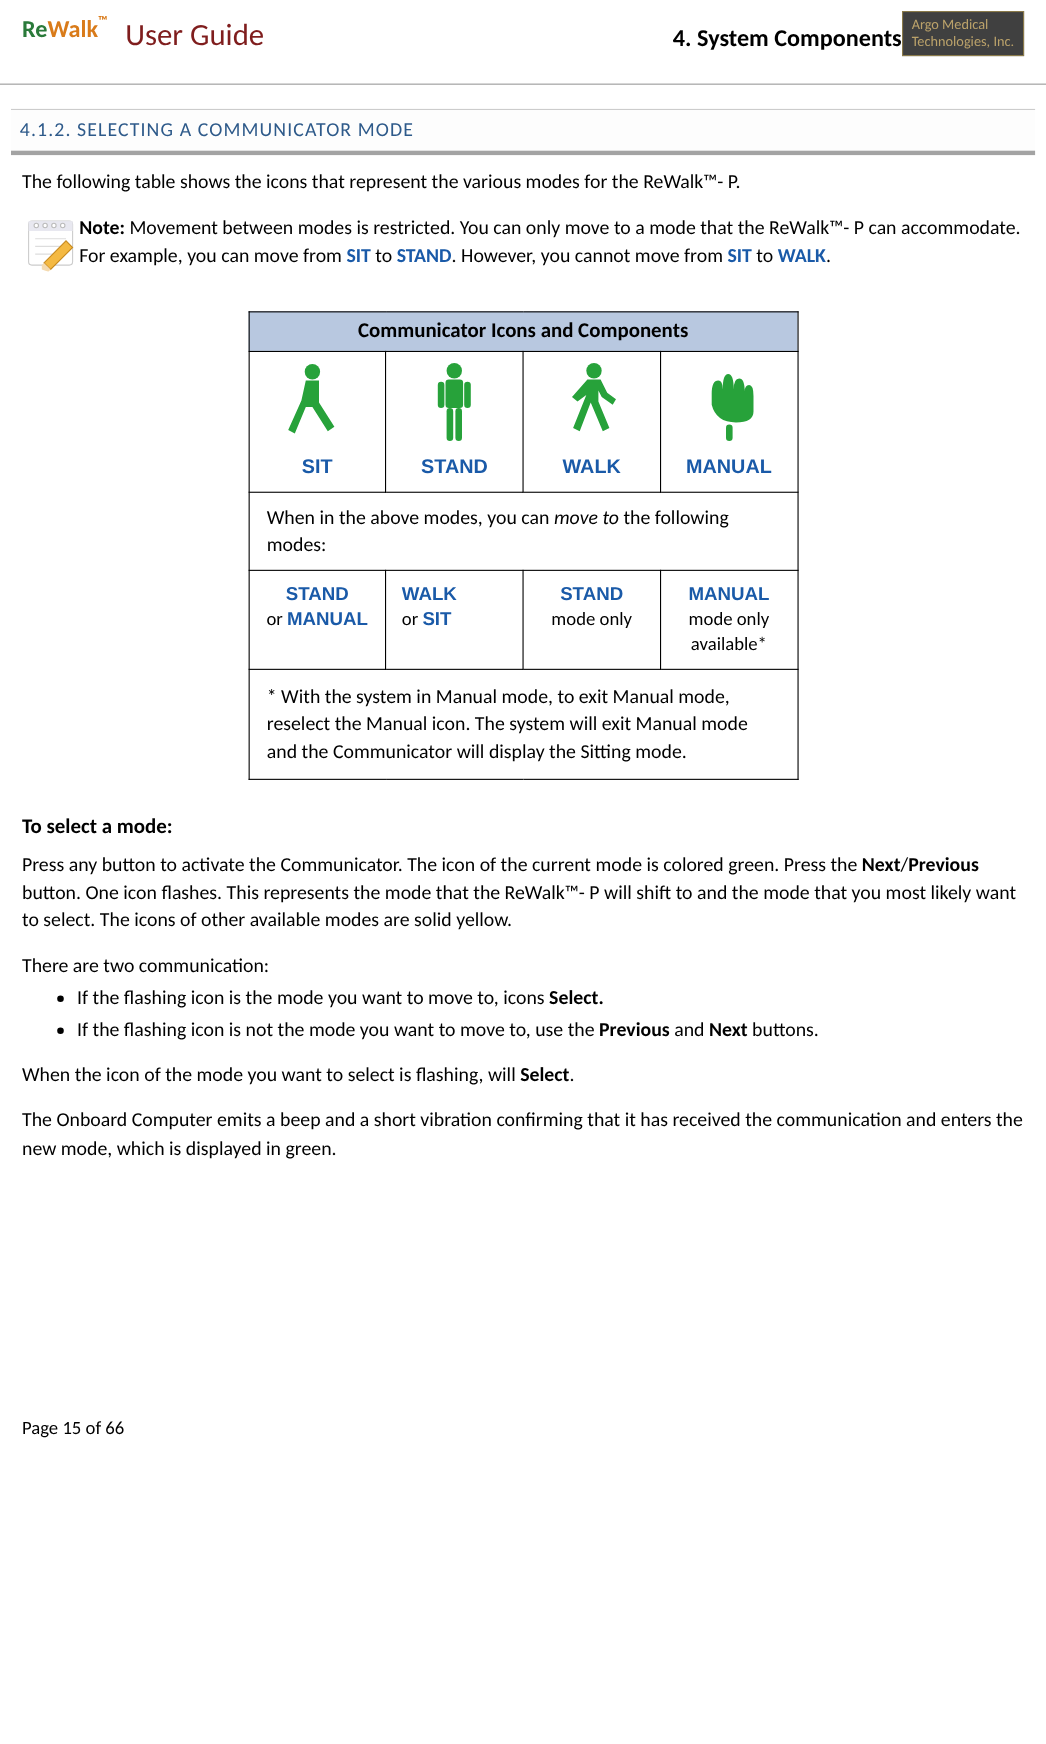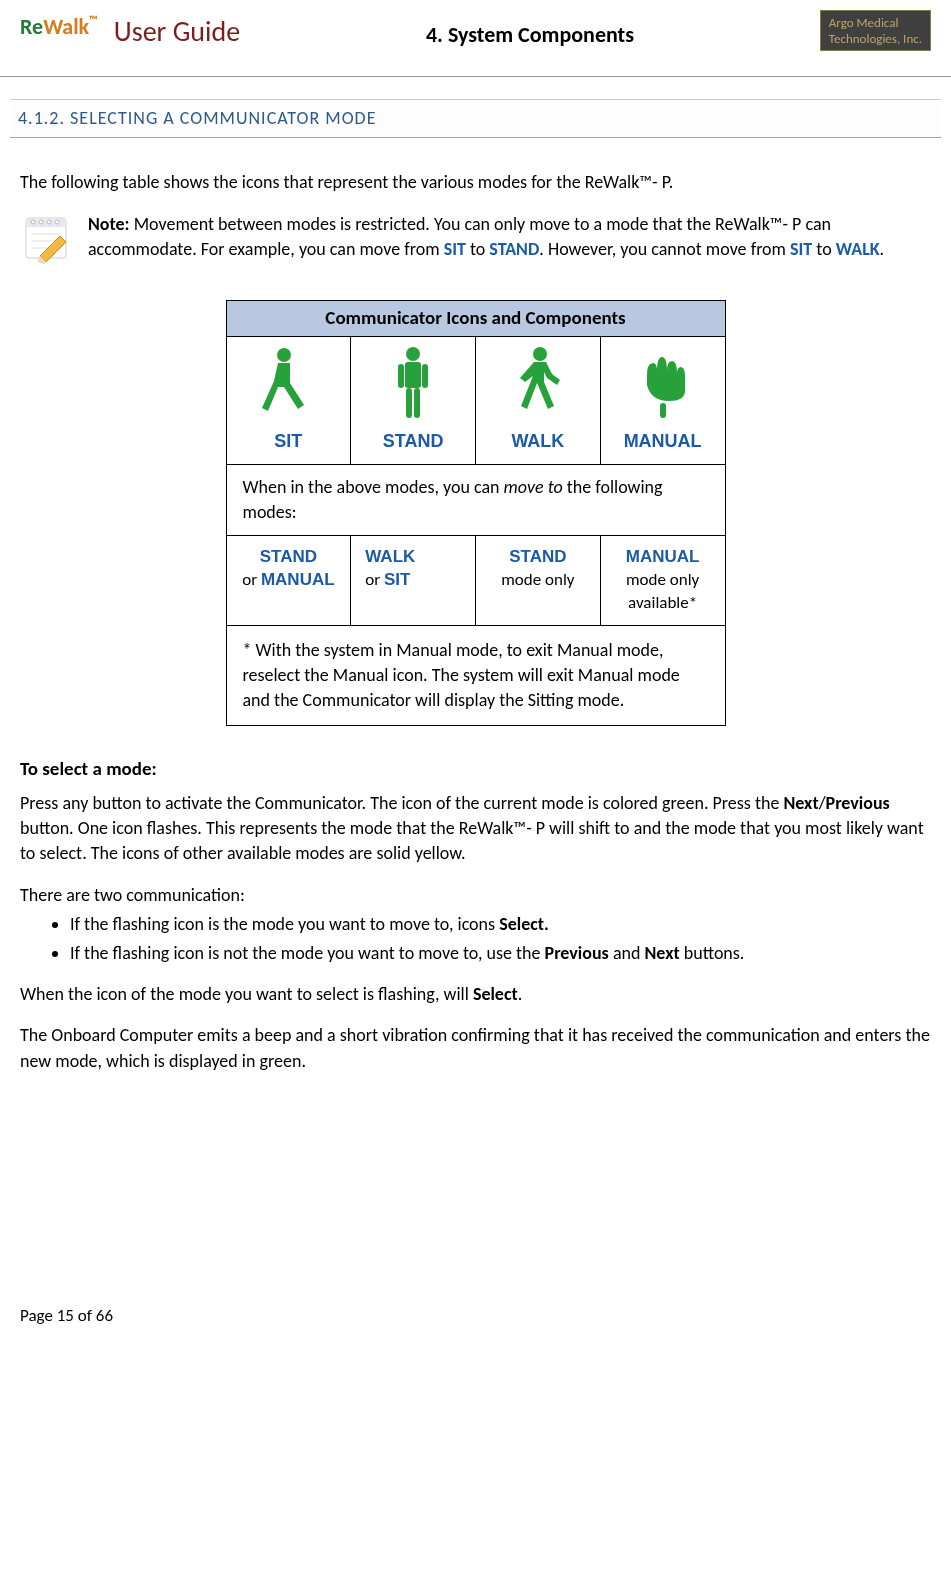--- a/index.html
+++ b/index.html
@@ -4,26 +4,26 @@
   <style>
     * { box-sizing: border-box; margin: 0; padding: 0; }
     body { font-family: Calibri, Arial, sans-serif; font-size: 18px; line-height: 1.4; color: #000; background: #fff; width: 951px; margin: 0 auto; padding: 10px 20px 30px; }
     .header { display: flex; align-items: flex-end; justify-content: space-between; margin-bottom: 25px; }
     .logo-block { display: flex; }
     .logo { font-size: 22px; font-weight: bold; }
     .logo .re { color: #2a7a3a; }
     .logo .walk { color: #d97b1a; }
     .logo .tm { color: #d97b1a; font-size: 12px; vertical-align: top; }
     .ug { font-size: 28px; color: #7f1d1d; margin-left: 16px; }
-    .section-title { font-size: 22px; font-weight: bold; text-align: center; flex: 1; }
+    .section-title { font-size: 22px; font-weight: bold; text-align: right; flex: 1; }
     .company-box { background: #404040; border: 1px solid #8a7a4a; color: #bba26a; font-size: 13px; padding: 4px 8px; text-align: left; line-height: 1.2; }
     .header-rule { border: none; border-top: 1px solid #999; margin: 10px -20px 22px; }
-    .subsection { color: #2e5a8a; font-size: 18px; letter-spacing: 1px; font-weight: 500; border-top: 1px solid #ccc; border-bottom: 1px solid #a3a3a3; background: #fdfdfd; padding: 6px 8px; margin: 0 -10px 32px; }
+    .subsection { color: #2e5a8a; font-size: 18px; letter-spacing: 1px; font-weight: 500; border-top: 1px solid #ccc; border-bottom: 4px solid #a3a3a3; background: #fdfdfd; padding: 6px 8px; margin: 0 -10px 12px; }
     p { margin-bottom: 16px; }
-    .note-row { display: flex; gap: 16px; margin-bottom: 22px; }
+    .note-row { display: flex; margin-bottom: 22px; }
     .note-icon { width: 52px; height: 52px; flex-shrink: 0; }
     .note-text { flex: 1; }
     .emph-link { color: #1a5aa8; font-weight: bold; }
     .modes-table { margin: 0 auto 30px; border-collapse: collapse; width: 500px; }
     .modes-table th, .modes-table td { border: 1px solid #000; }
     .modes-table th { background: #b8c8e0; font-size: 19px; padding: 4px; }
     .icon-cell { text-align: center; padding: 8px 4px 10px; vertical-align: bottom; width: 25%; }
     .icon-svg { display: block; margin: 0 auto 6px; }
     .mode-label { color: #1a5aa8; font-weight: bold; font-family: Arial, sans-serif; font-size: 18px; }
     .desc-cell { padding: 10px 16px; font-size: 18px; }

